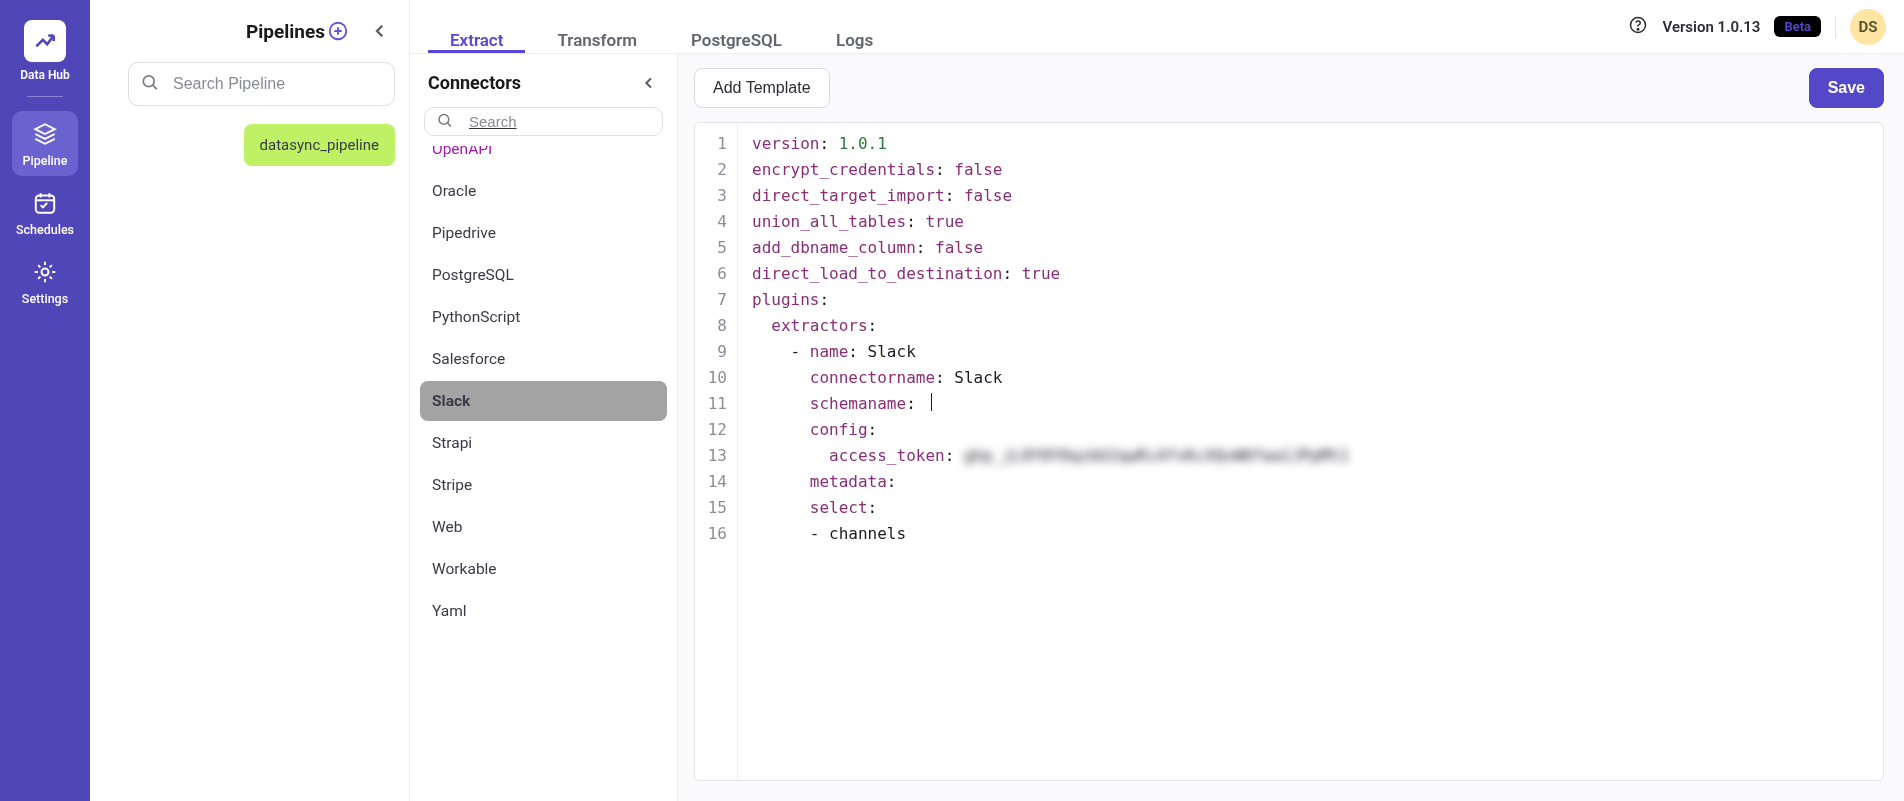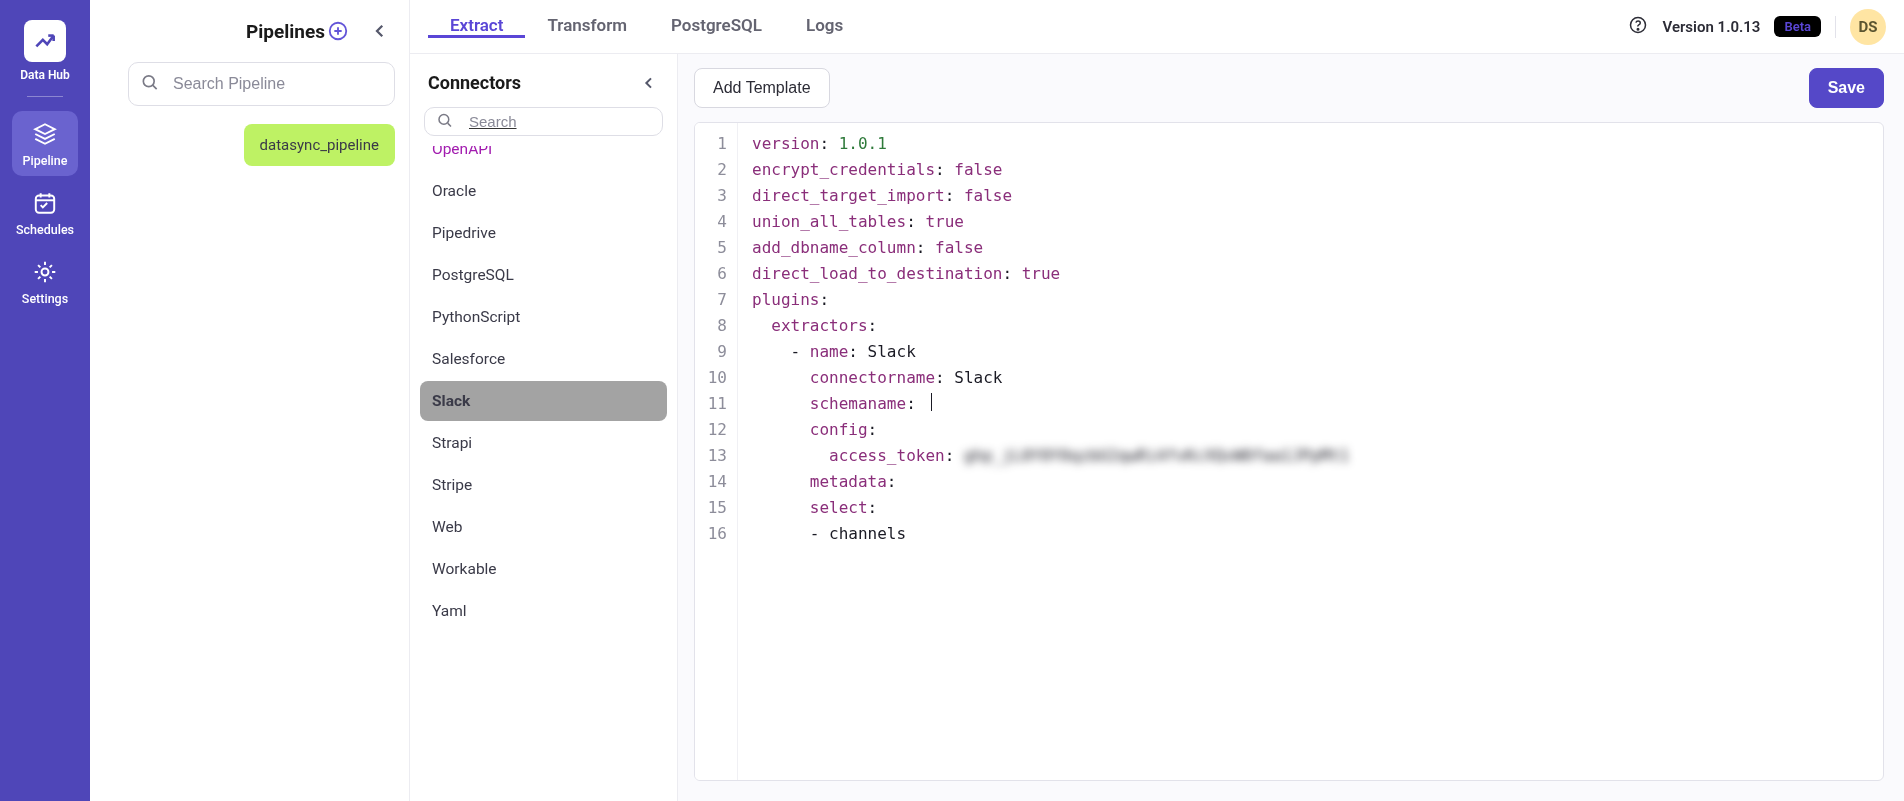--- a/index.html
+++ b/index.html
@@ -28,21 +28,21 @@
 .search-box input::placeholder { color: #8a8a98; }
 .search-box .sicon { position: absolute; left: 12px; top: 50%; transform: translateY(-50%); color: #7a7a86; }
 .pipe-item { padding: 12px 16px; border-radius: 8px; font-size: 15px; color: #3a3a48; cursor: pointer; }
 .pipe-item.sel { background: #bef264; }
 
 
 .main { flex: 1; display: flex; flex-direction: column; min-width: 0; }
 
 
 .topbar { height: 54px; border-bottom: 1px solid #ececf1; display: flex; align-items: stretch; }
-.tabs { display: flex; align-items: center; padding-left: 18px; }
+.tabs { display: flex; align-items: flex-end; gap: 10px; padding-left: 18px; }
 .tab { padding: 0 22px; display: flex; align-items: center; font-size: 17px; font-weight: 600; color: #646471; cursor: pointer; border-bottom: 3px solid transparent; }
 .tab.active { color: #5a46d6; border-bottom-color: #5a46d6; }
 .topbar-right { margin-left: auto; display: flex; align-items: center; gap: 14px; padding-right: 18px; }
 .help-icon { color: #2c2c36; }
 .ver { font-size: 15px; font-weight: 600; color: #2c2c36; }
 .badge-beta { background: #000000; color: #5a46d6; font-size: 13px; font-weight: 600; padding: 3px 10px; border-radius: 6px; }
 .vdiv { width: 1px; height: 22px; background: #e2e2ea; }
 .avatar { width: 36px; height: 36px; border-radius: 50%; background: #ffe5a3; display: flex; align-items: center; justify-content: center; font-weight: 700; color: #5b5530; font-size: 15px; }
 
 

